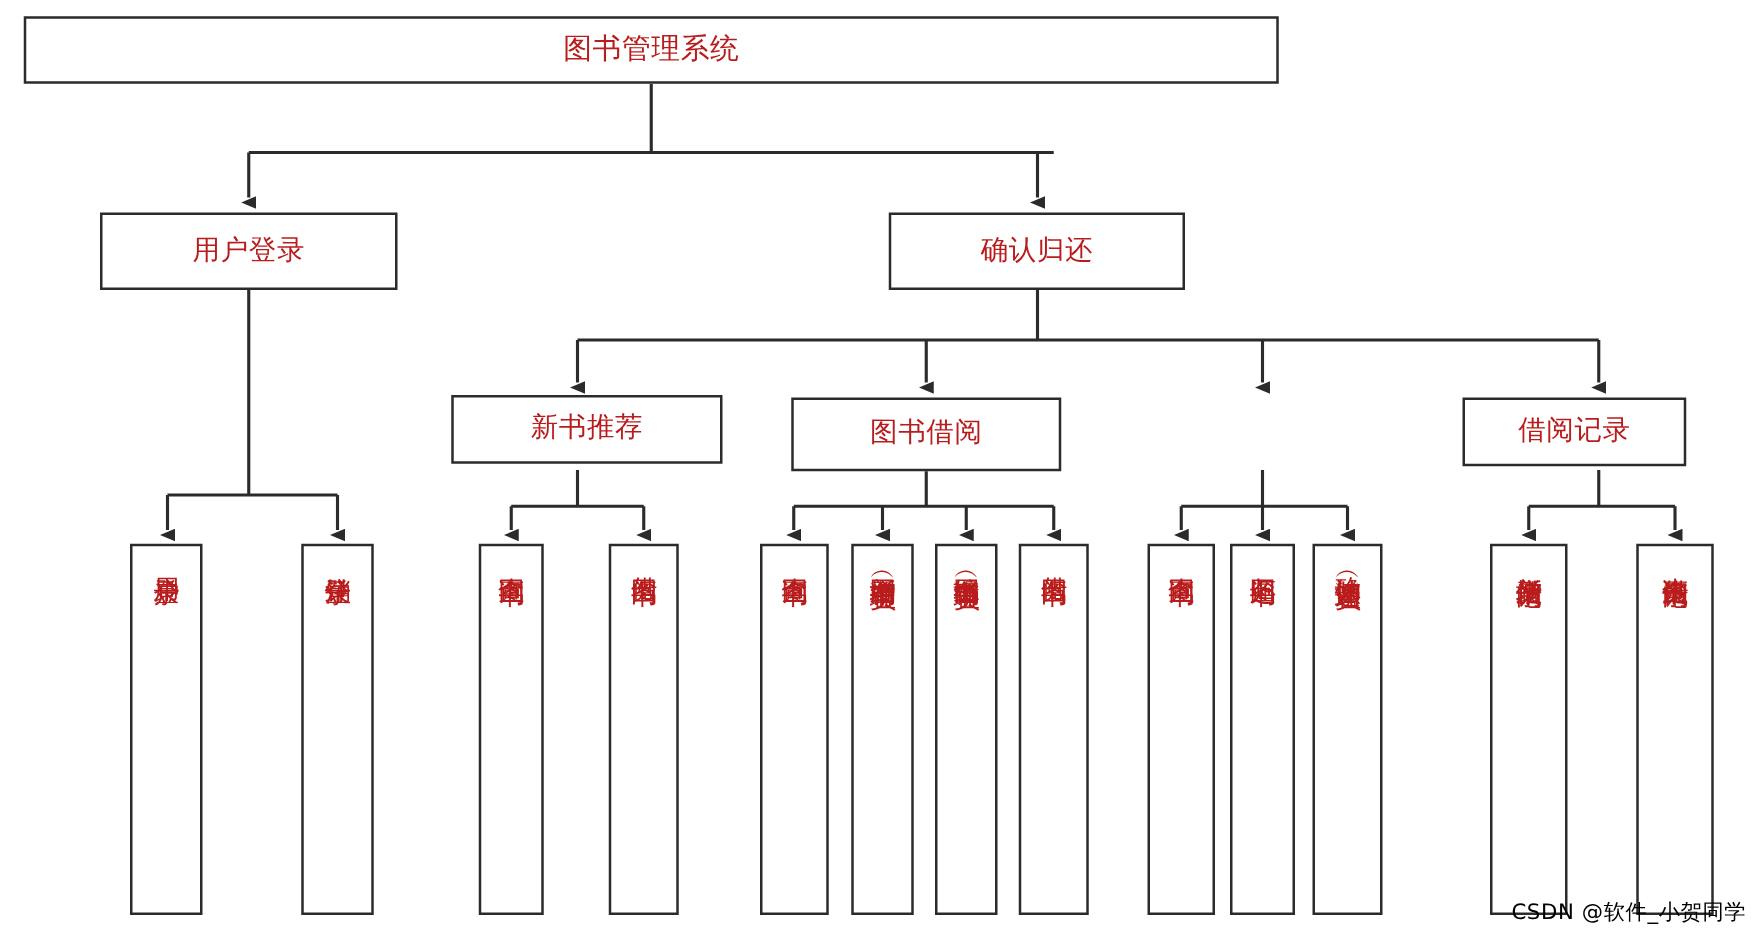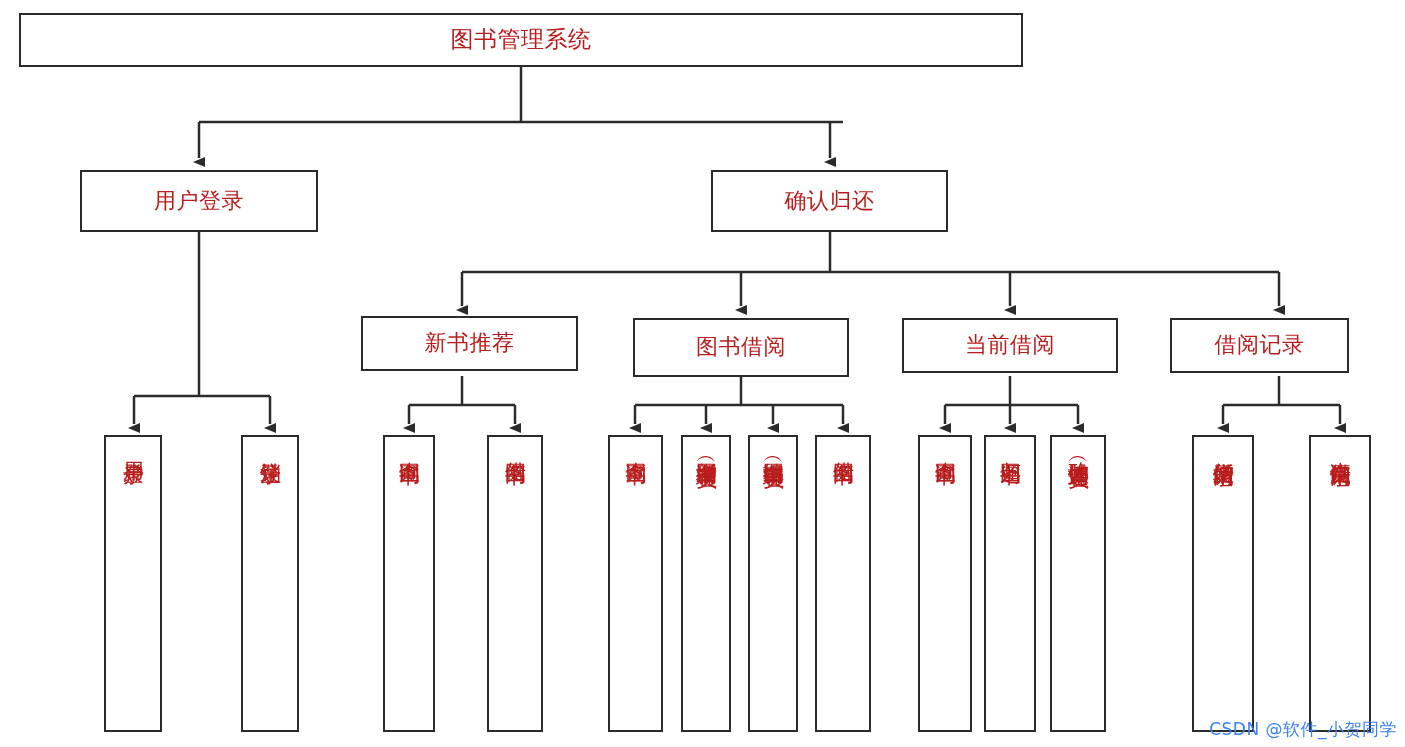--- a/index.html
+++ b/index.html
@@ -59,21 +59,21 @@
     line-height: 1.18;
     letter-spacing: 1px;
     white-space: nowrap;
     text-align: left;
   }
   .watermark {
     position: absolute;
     right: 8px;
     bottom: 6px;
     font-size: 17px;
-    color: #3b82f6;
+    color: #000000;
     letter-spacing: 0.5px;
     white-space: nowrap;
     user-select: none;
   }
 </style>
 </head>
 <body>
 
 <div id="canvas">
 
@@ -137,23 +137,20 @@
   <div class="node h" style="left:711px; top:170px; width:237px; height:62px;">
     <span>确认归还</span>
   </div>
 
   <div class="node h" style="left:361px; top:316px; width:217px; height:55px;">
     <span>新书推荐</span>
   </div>
   <div class="node h" style="left:633px; top:318px; width:216px; height:59px;">
     <span>图书借阅</span>
   </div>
-  <div class="node h" style="left:902px; top:318px; width:216px; height:55px;">
-    <span>当前借阅</span>
-  </div>
   <div class="node h" style="left:1170px; top:318px; width:179px; height:55px;">
     <span>借阅记录</span>
   </div>
 
   <div class="node v" style="left:104px; top:435px; width:58px; height:297px;">
     <span class="vtext">用户登录</span>
   </div>
   <div class="node v" style="left:241px; top:435px; width:58px; height:297px;">
     <span class="vtext">注销登录</span>
   </div>

